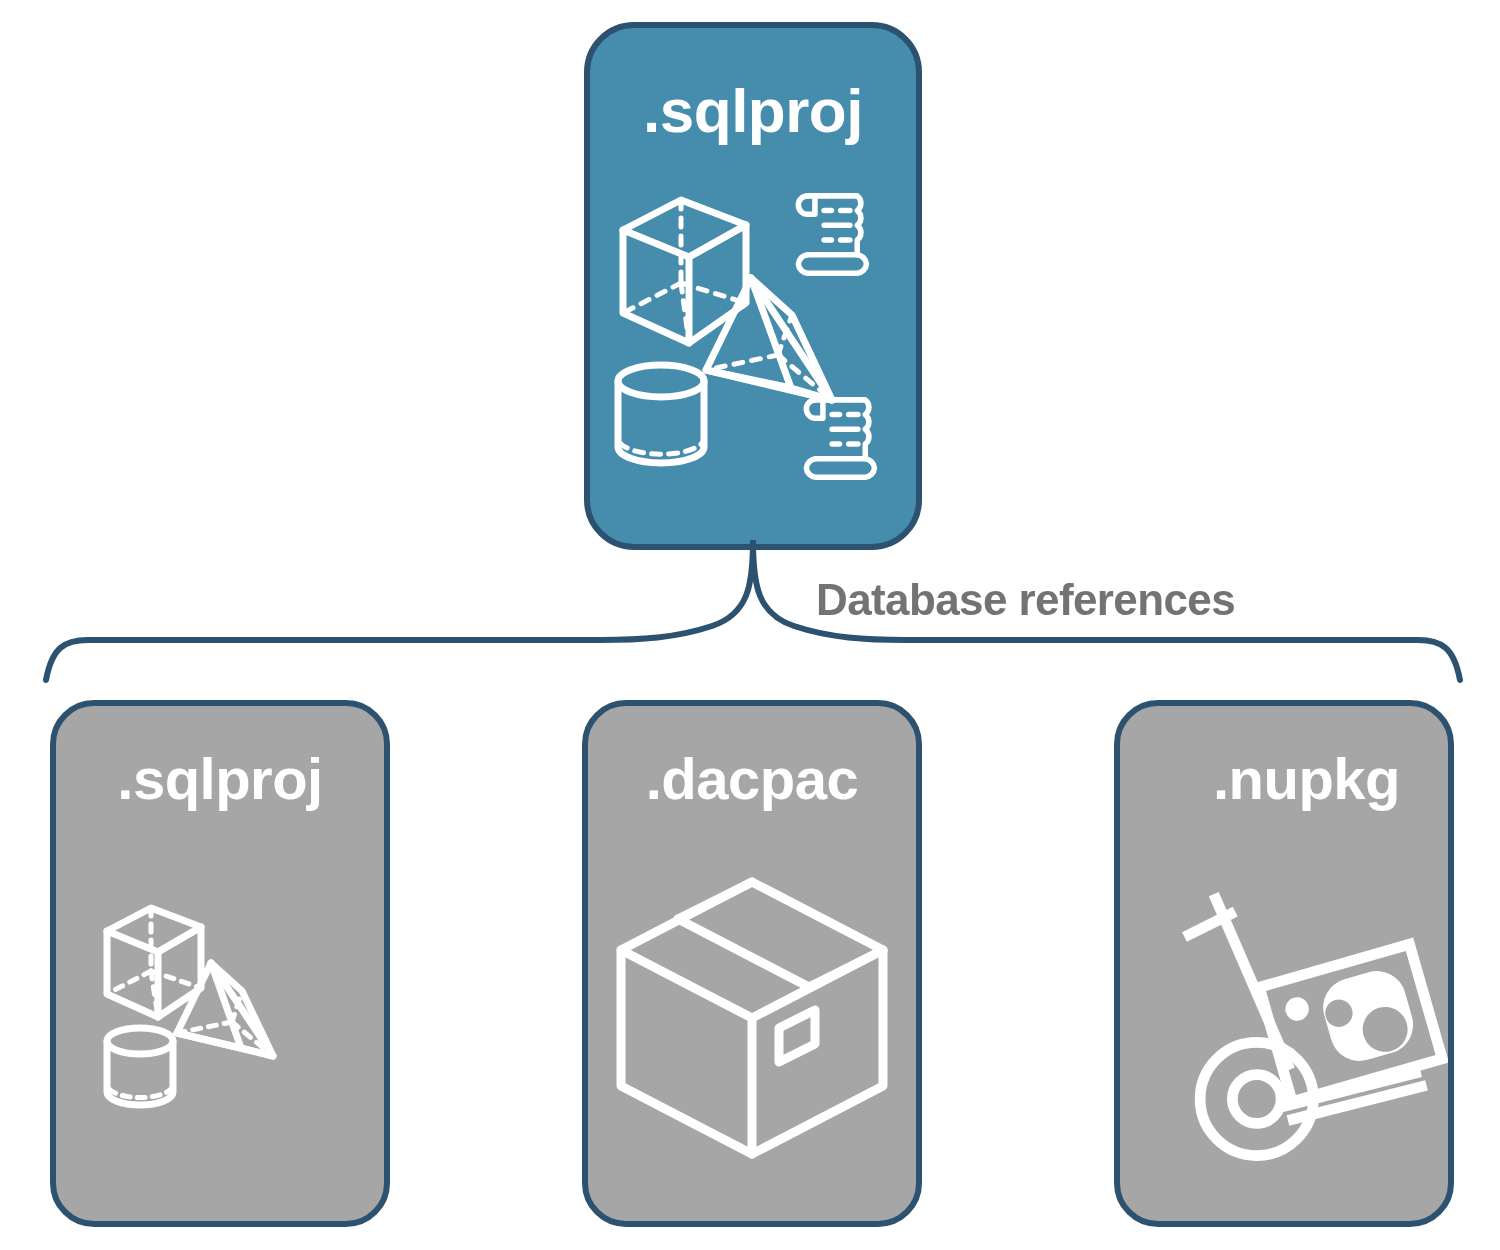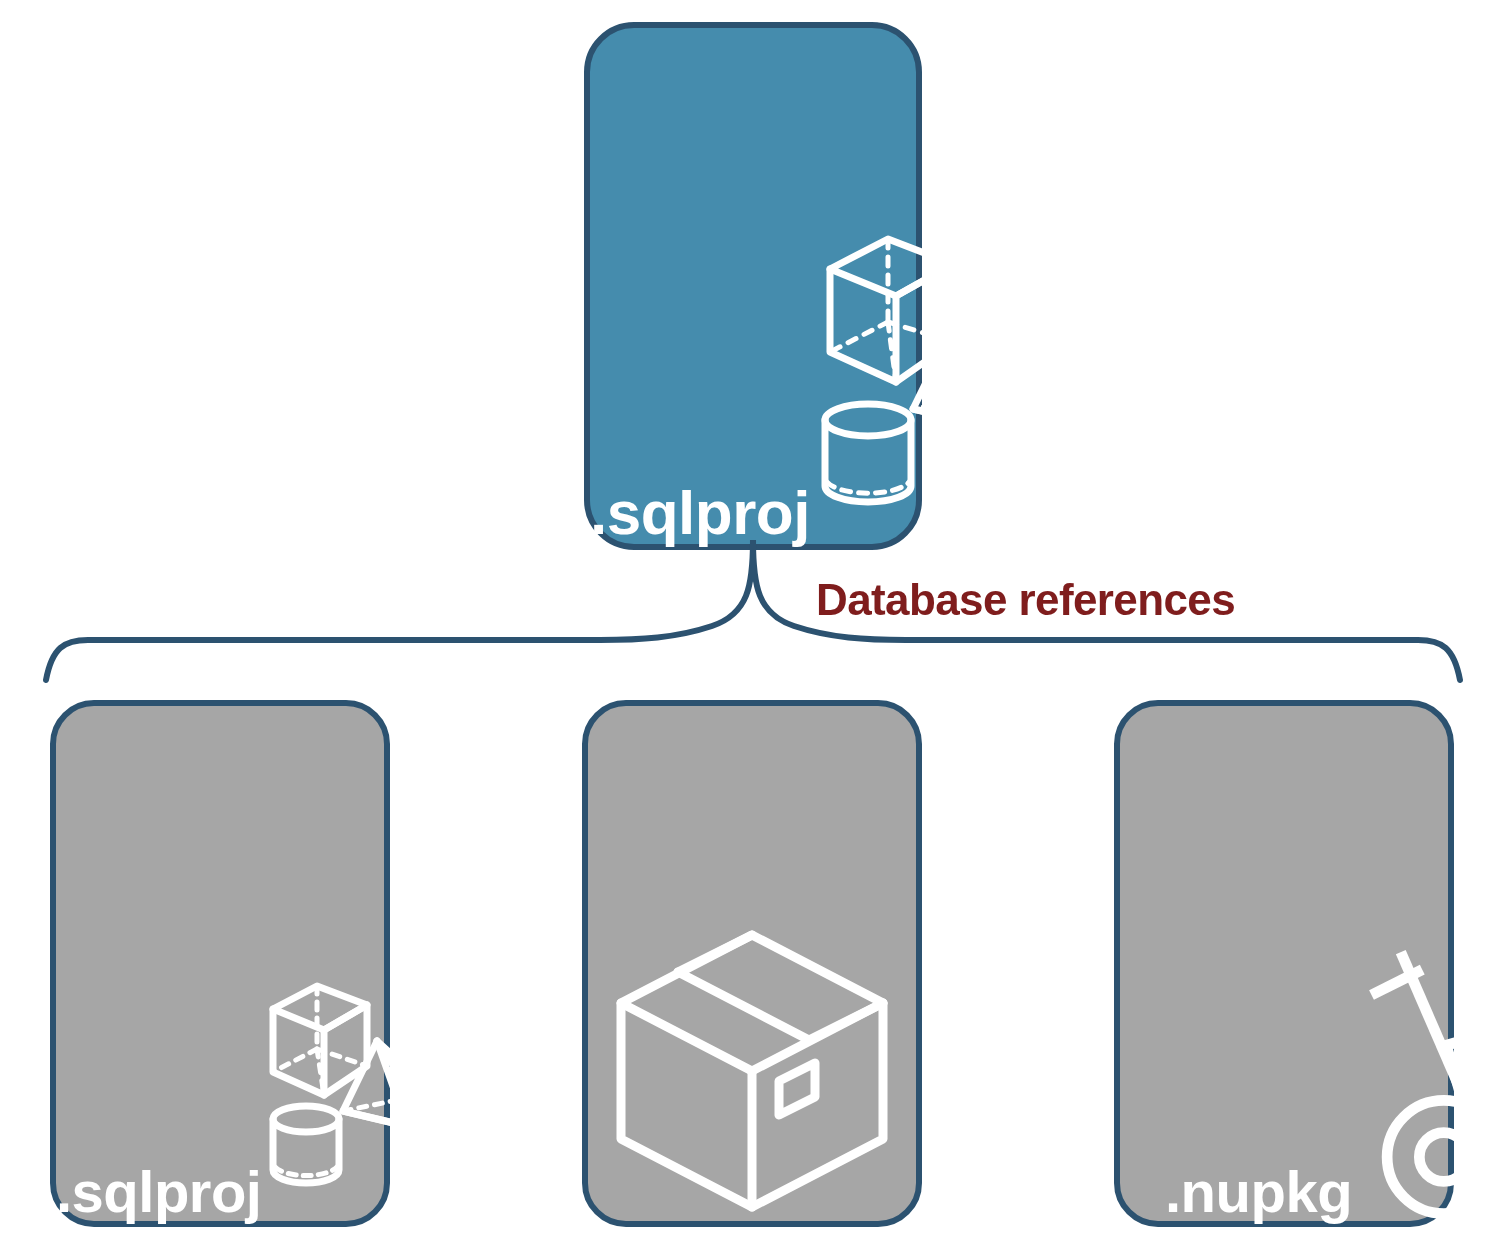--- a/index.html
+++ b/index.html
@@ -21,22 +21,22 @@
     height: 1250px;
   }
 
   
   .card {
     position: absolute;
     box-sizing: border-box;
     border: 6px solid #2C5270;
     border-radius: 44px;
     display: flex;
-    flex-direction: row;
-    align-items: flex-end;
+    flex-direction: column;
+    align-items: center;
   }
   .card.top {
     left: 584px;
     top: 22px;
     width: 338px;
     height: 528px;
     background: #458CAD;
     border-radius: 50px;
   }
   .card.child {
@@ -86,21 +86,21 @@
     pointer-events: none;
   }
 
   
   #brace-label {
     position: absolute;
     left: 816px;
     top: 578px;
     font-size: 44px;
     font-weight: bold;
-    color: #7f1d1d;
+    color: #737373;
     letter-spacing: -0.6px;
     white-space: nowrap;
     line-height: 1;
   }
 </style>
 </head>
 <body>
 
 <div id="stage">
 
@@ -225,20 +225,21 @@
             <path d="M12,148 L12,199 A33,13 0 0 0 78,199 L78,148"></path>
             <path d="M14,196 A33,13 0 0 0 76,196" stroke-dasharray="8 7" stroke-width="5"></path>
           </g>
 
         </g>
       </svg>
     </div>
   </div>
 
   <div class="card child child-2">
+    <div class="card-title">.dacpac</div>
 
     <div class="card-art">
       <svg width="290" height="300" viewBox="0 0 290 300">
         <g fill="none" stroke="#ffffff" stroke-width="9" stroke-linecap="round" stroke-linejoin="round">
 
           <polyline points="145,14 14,82 14,218 145,286 276,218 276,82 145,14"></polyline>
 
           <polyline points="14,82 145,150 276,82"></polyline>
 
           <line x1="145" y1="150" x2="145" y2="286"></line>

